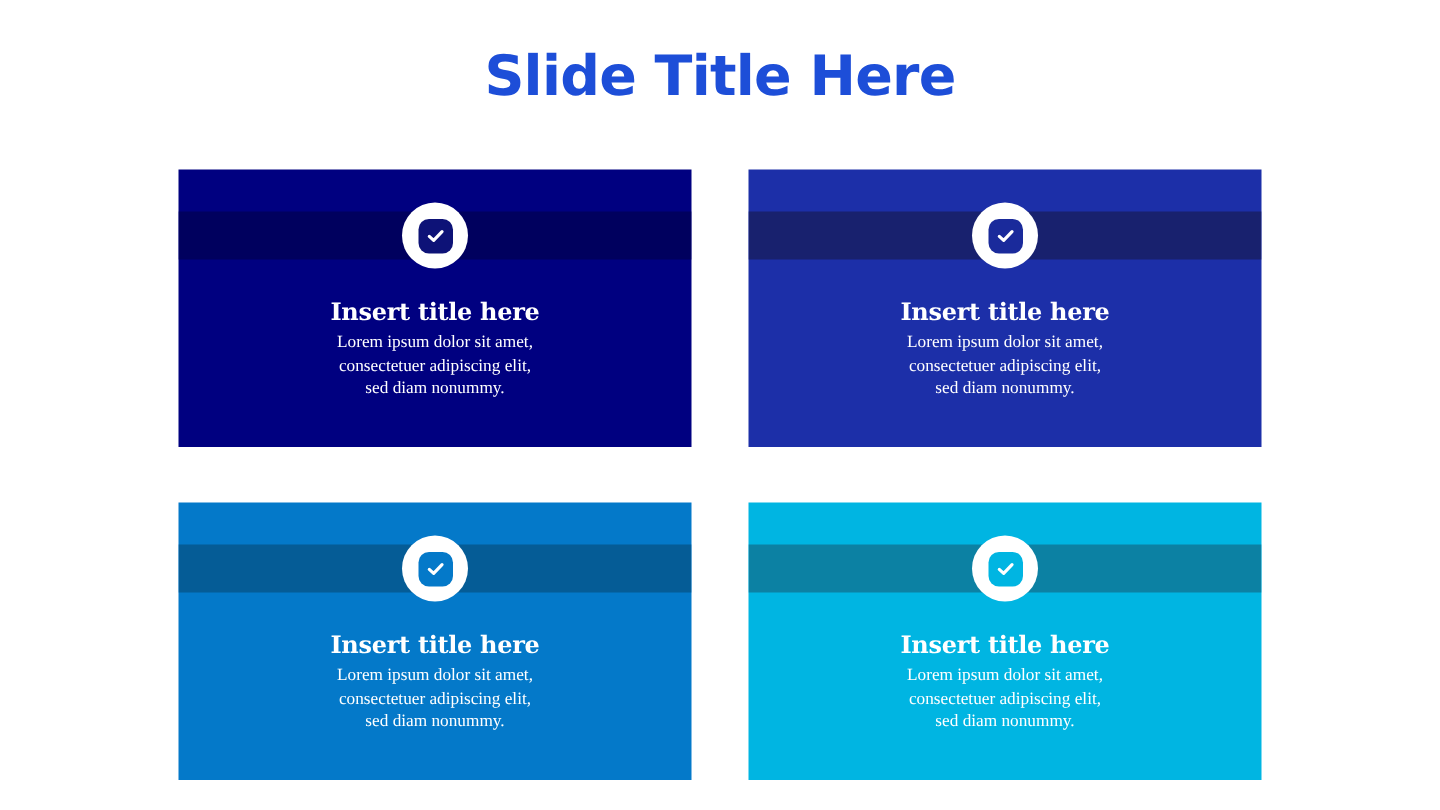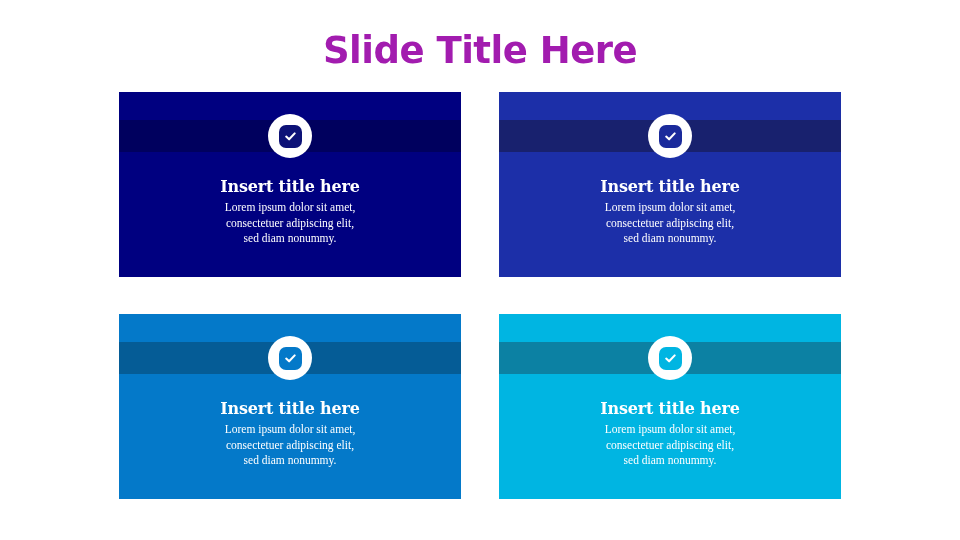--- a/index.html
+++ b/index.html
@@ -35,21 +35,21 @@
     letter-spacing: -0.5px;
     color: #000000;
     line-height: 46px;
     white-space: nowrap;
   }
 
   
   .cards {
     position: absolute;
     left: 119px;
-    top: 92px;
+    top: 113px;
     width: 722px;
     height: 356px;
   }
 
   .card {
     position: absolute;
     width: 342px;
     height: 185px;
     overflow: hidden;
   }
@@ -118,21 +118,21 @@
     color: #ffffff;
     line-height: 15.5px;
   }
   .card-desc .ln { display: block; white-space: nowrap; }
 </style>
 </head>
 <body style="background: rgb(255, 255, 255);">
 
 <div class="slide">
 
-  <div class="slide-title" style="color: #a21caf;">Slide Title Here</div>
+  <div class="slide-title" style="color: #1d4ed8;">Slide Title Here</div>
 
   <div class="cards">
 
     <div class="card pos-0" style="background: rgb(0, 0, 128);">
       <div class="card-band" style="background: rgb(0, 0, 94);"></div>
       <div class="badge" style="background: rgb(255, 255, 255);">
         <div class="badge-inner" style="background: rgb(13, 18, 119);">
           <svg width="13" height="13" viewBox="0 0 13 13" aria-hidden="true">
             <path d="M2.2 6.6 L5.1 9.3 L10.7 3.4" fill="none" stroke="#FFFFFF" stroke-width="2.1" stroke-linecap="round" stroke-linejoin="round"></path>
           </svg>

